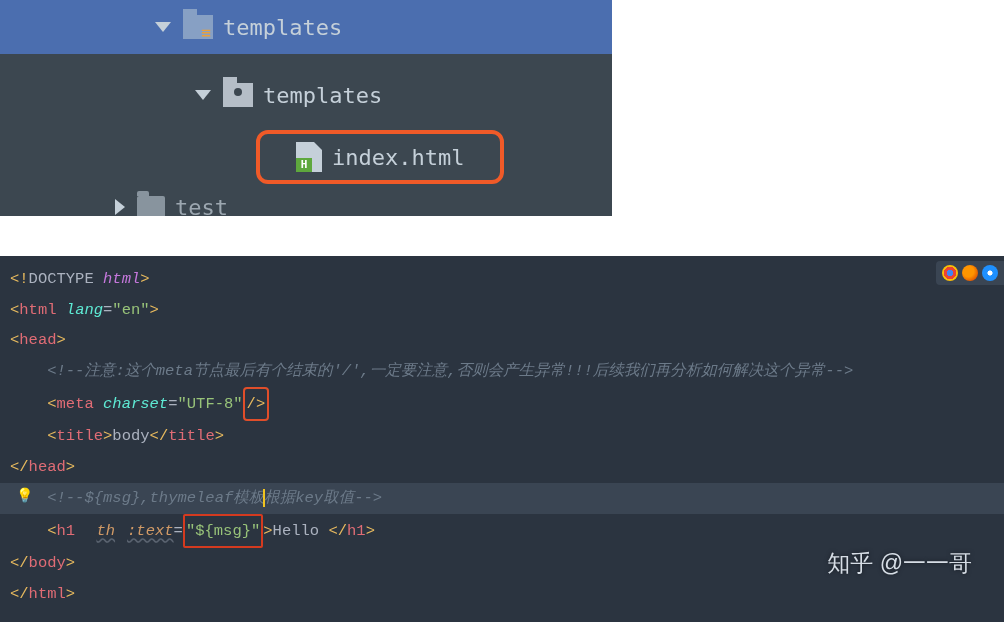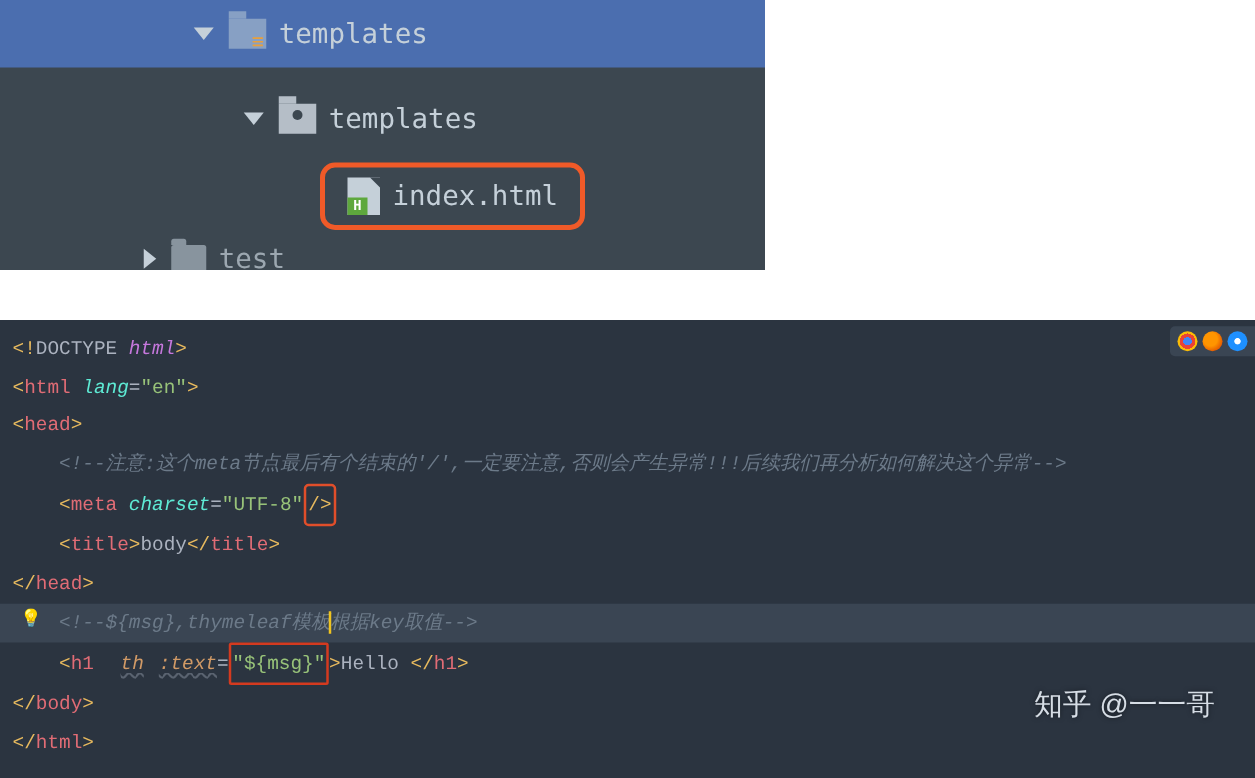--- a/index.html
+++ b/index.html
@@ -29,21 +29,21 @@
     }
     
     .tree-row.selected {
       background: #4b6eaf;
     }
     
     .tree-row.highlighted {
       display: inline-flex;
       margin-left: 256px;
       margin-top: 8px;
-      padding: 10px 18px;
+      padding: 10px 36px;
       border: 4px solid #f05a28;
       border-radius: 12px;
     }
     
     .chevron-down {
       width: 0;
       height: 0;
       border-left: 8px solid transparent;
       border-right: 8px solid transparent;
       border-top: 10px solid #c5d0d9;

